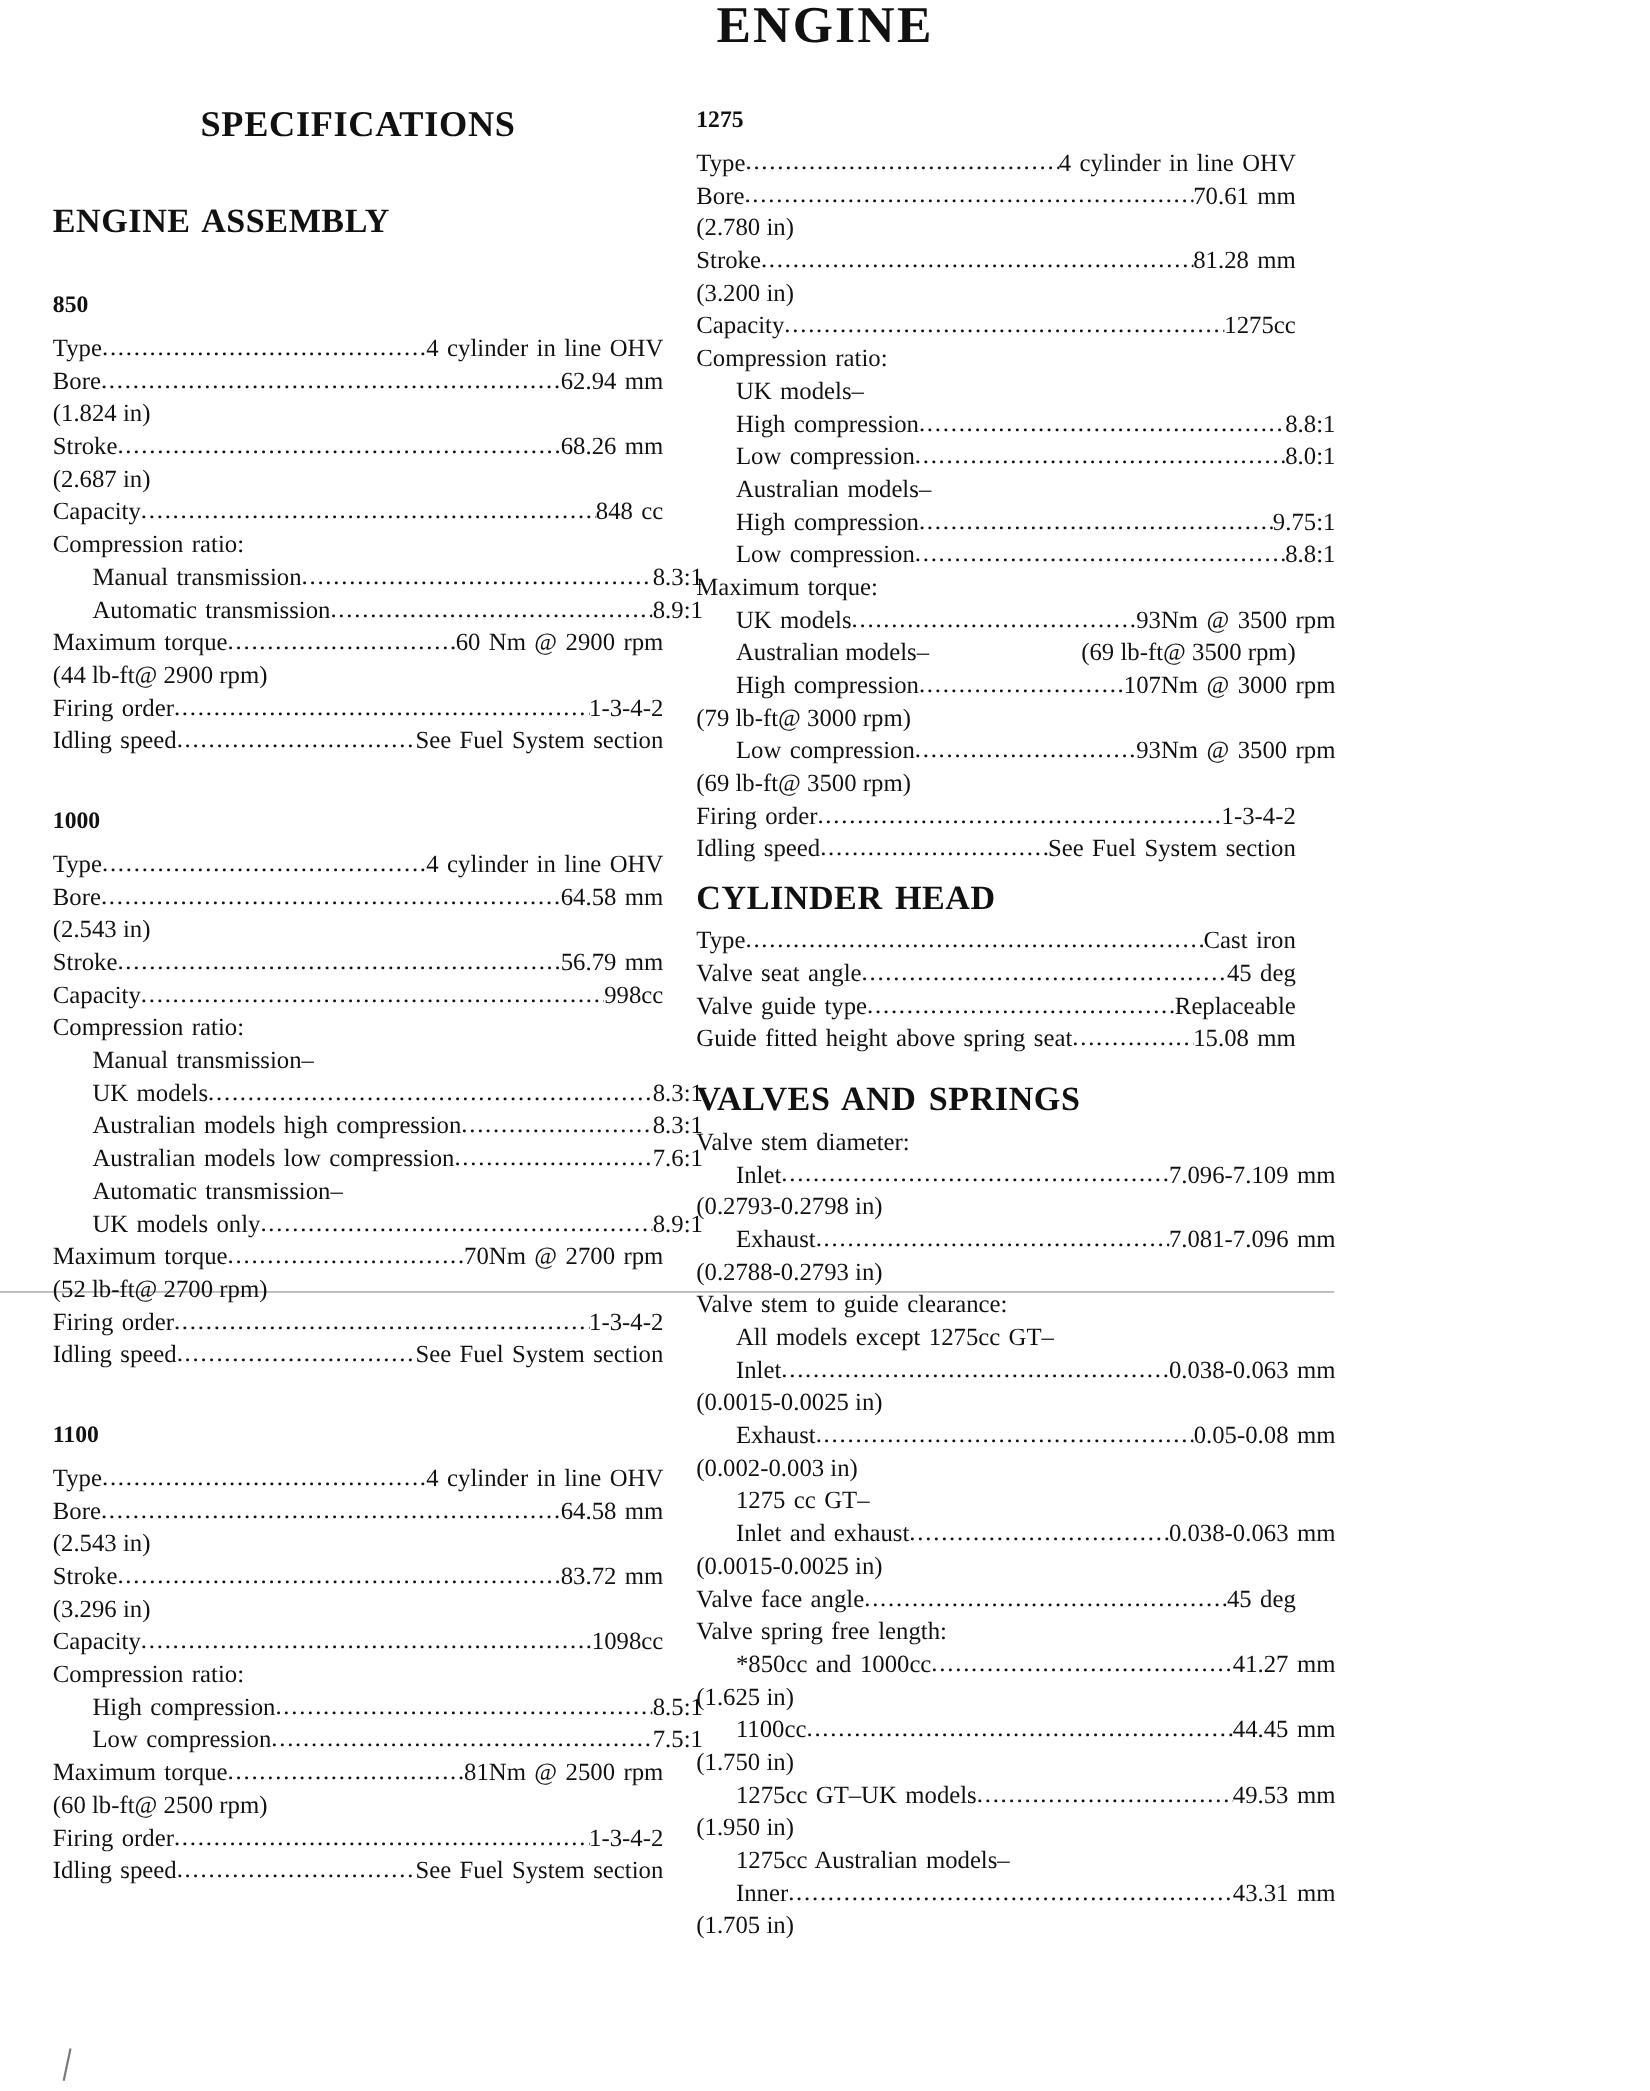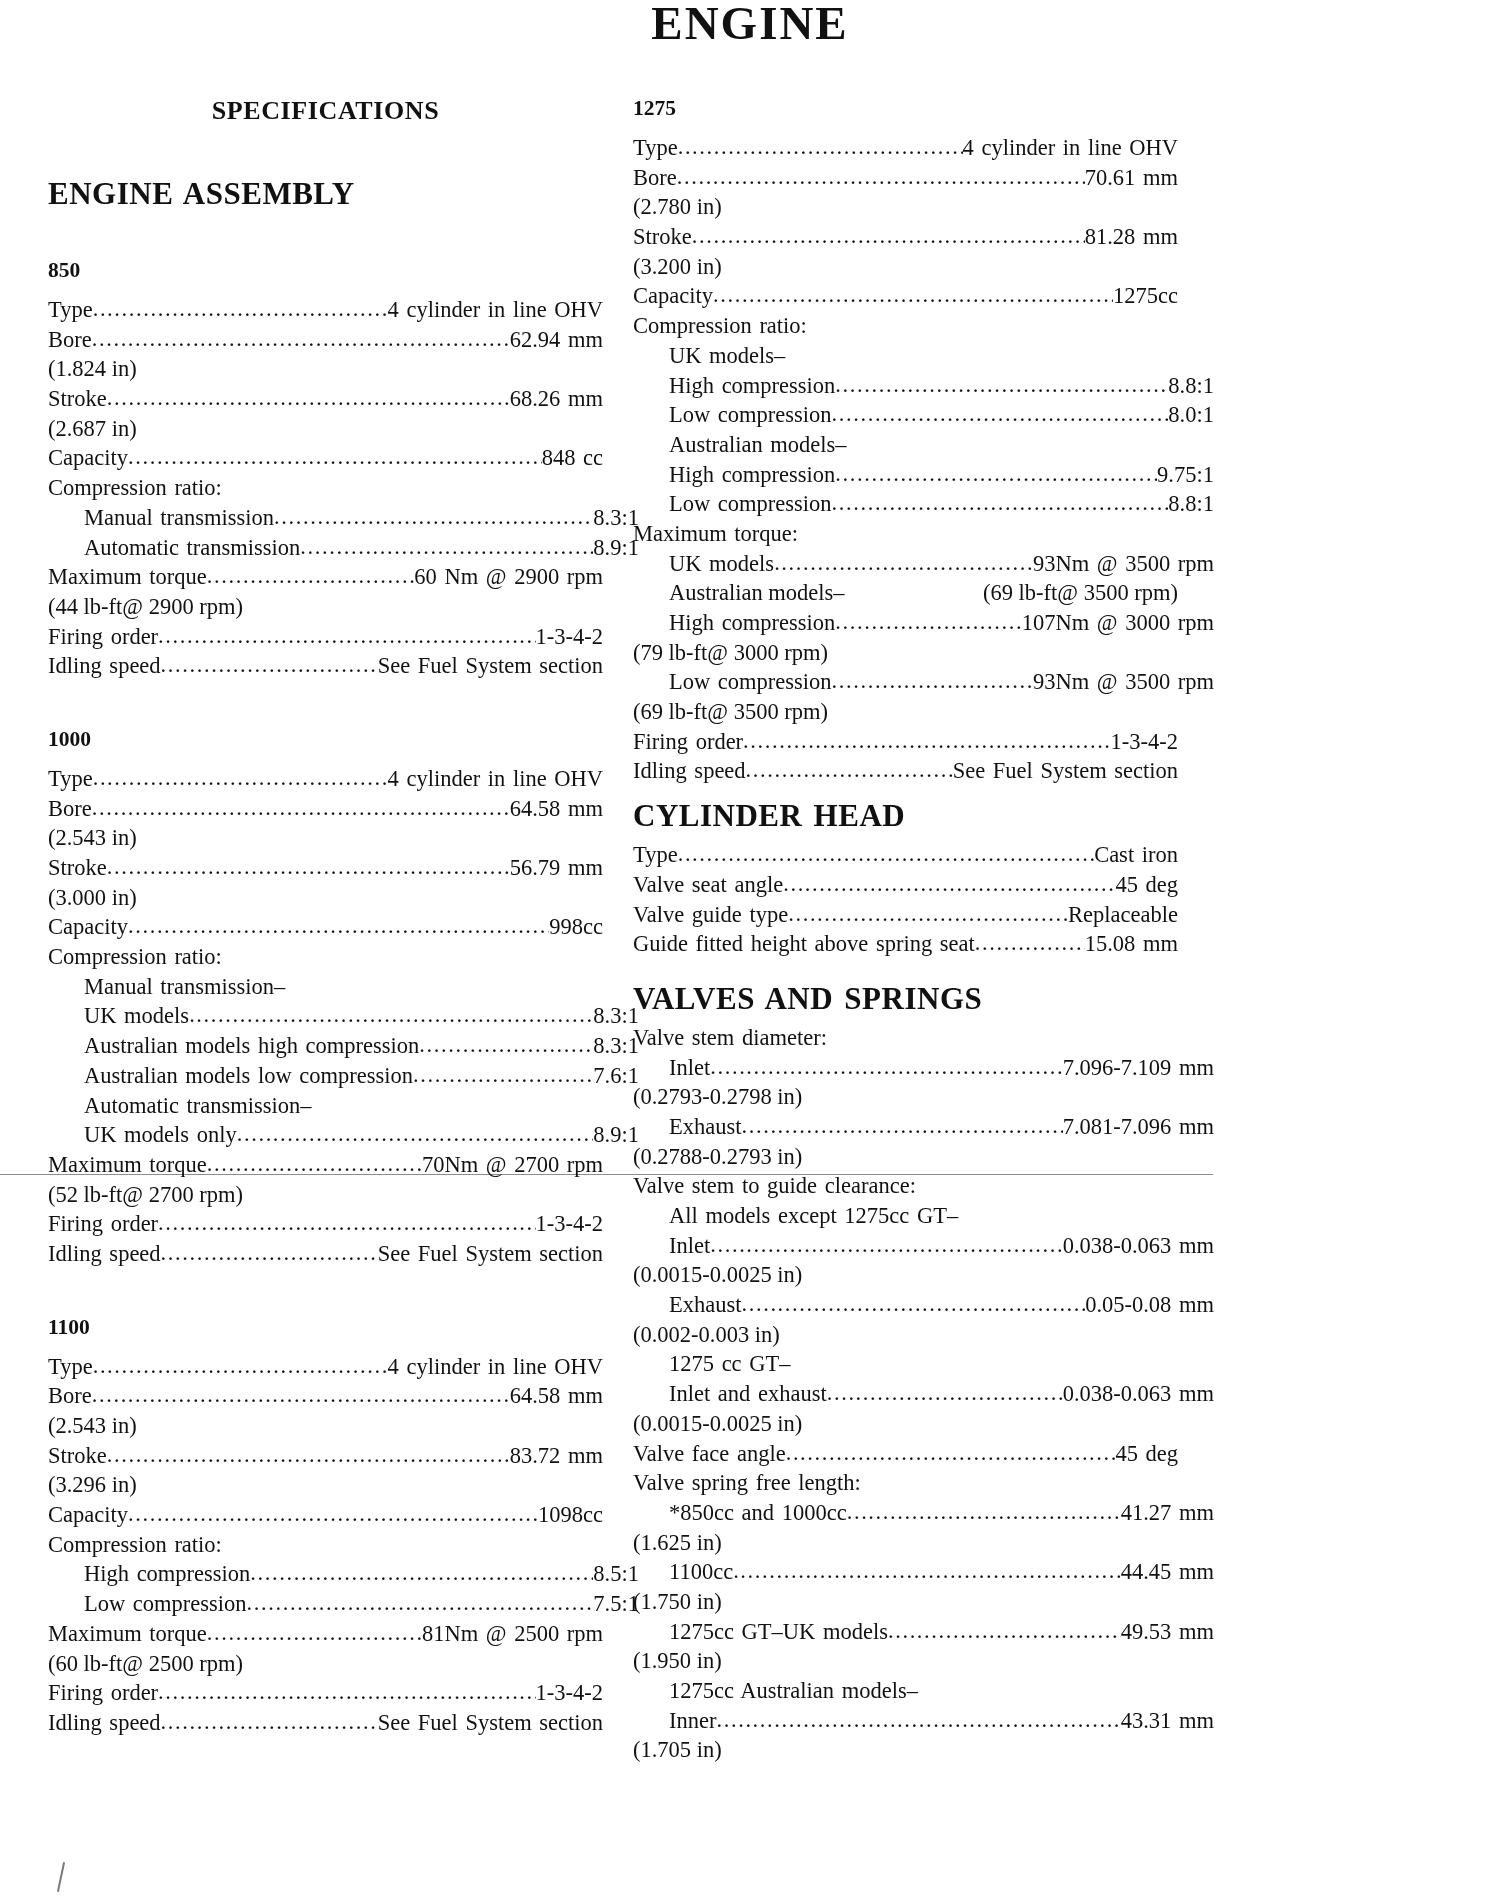--- a/index.html
+++ b/index.html
@@ -52,21 +52,21 @@
   }
   .col-right {
     width: 545px;
     margin-left: 30px;
   }
 
   
   .h-center {
     text-align: center;
     font-weight: bold;
-    font-size: 26px;
+    font-size: 33px;
     letter-spacing: 0.6px;
     margin: 0 0 0 0;
     padding-bottom: 4px;
   }
   .h-section {
     font-weight: bold;
     font-size: 31px;
     letter-spacing: 0.5px;
     margin: 0;
     padding: 0;
@@ -245,21 +245,20 @@
               <span class="lbl">Bore</span>
               <span class="dots">........................................................................................................................</span>
               <span class="val">64.58 mm</span>
             </div>
             <div class="subval">(2.543 in)</div>
             <div class="row">
               <span class="lbl">Stroke</span>
               <span class="dots">........................................................................................................................</span>
               <span class="val">56.79 mm</span>
             </div>
-            <div class="subval">(3.000 in)</div>
             <div class="row">
               <span class="lbl">Capacity</span>
               <span class="dots">........................................................................................................................</span>
               <span class="val">998cc</span>
             </div>
             <div class="line">Compression ratio:</div>
             <div class="line ind1">Manual transmission–</div>
             <div class="row ind1">
               <span class="lbl">UK models</span>
               <span class="dots">........................................................................................................................</span>

